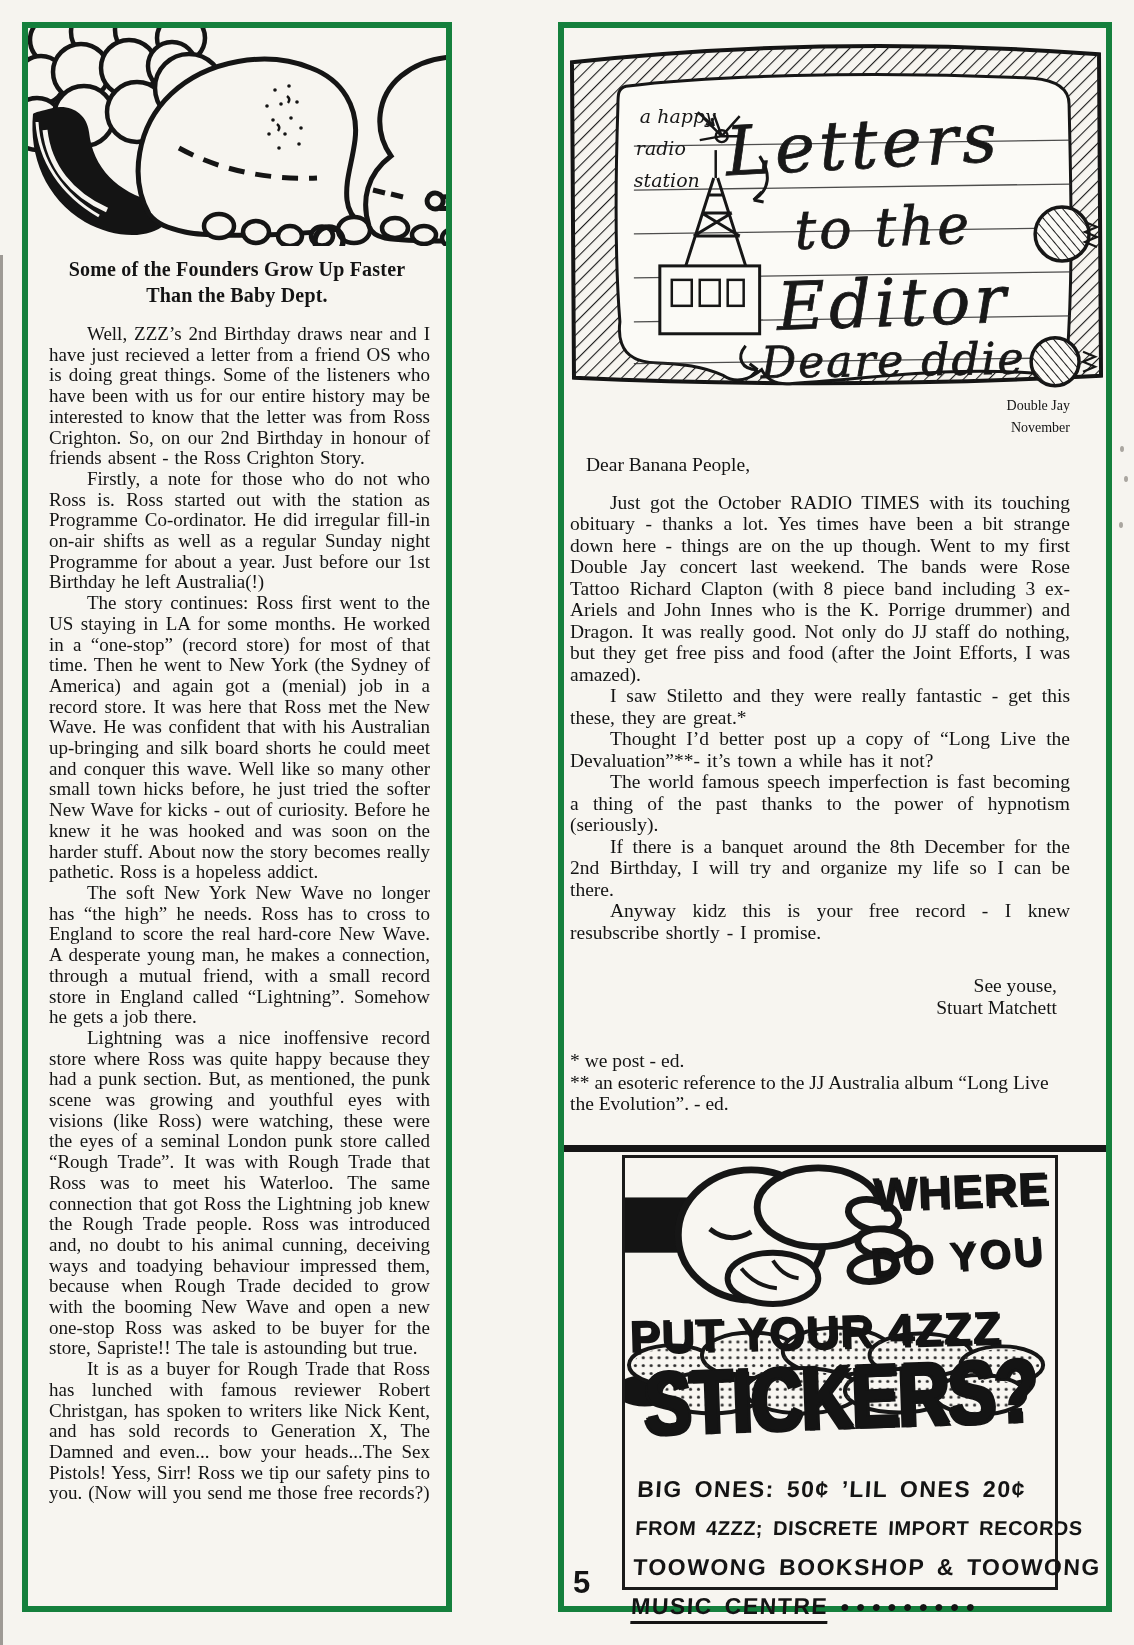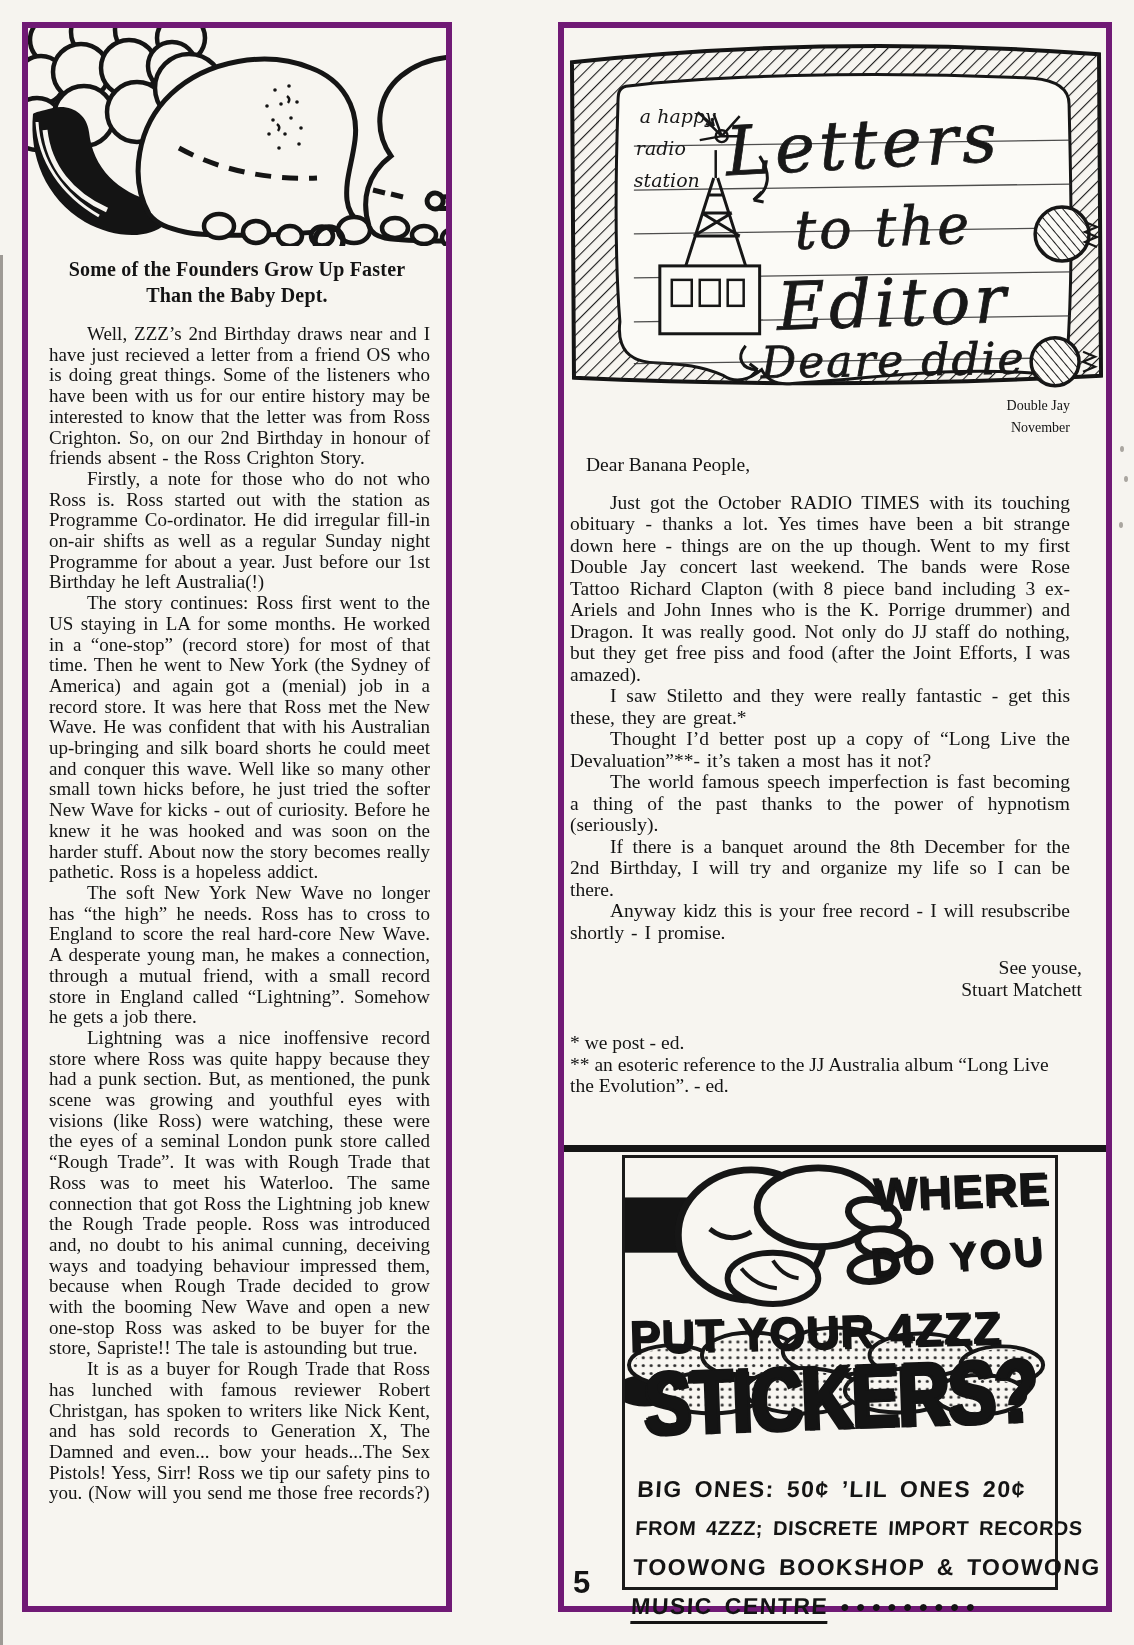--- a/index.html
+++ b/index.html
@@ -1,38 +1,38 @@
 <!DOCTYPE html>
 <html><head>
 <meta charset="utf-8">
 <style>
   html,body{margin:0;padding:0;background:#d8d5ce;}
   .page{position:relative;width:1134px;height:1645px;background:#f6f4ef;
         font-family:"Liberation Serif",serif;color:#141414;overflow:hidden;}
-  .col{position:absolute;top:22px;height:1590px;border:6px solid #701a75;
+  .col{position:absolute;top:22px;height:1590px;border:6px solid #15803d;
        background:#f7f5f0;box-sizing:border-box;}
   .col-left{left:22px;width:430px;}
   .col-right{left:558px;width:554px;}
 
   .feet-art{height:218px;overflow:hidden;background:#f7f5f0;}
   .feet-art svg{display:block;}
 
   .headline{margin:10px 18px 0;font-size:20px;line-height:26px;text-align:center;
             font-weight:bold;letter-spacing:.2px;}
   .article{margin:16px 0 0;padding:0 16px 0 21px;font-size:19px;line-height:20.7px;
            text-align:justify;word-spacing:1.2px;}
   .article .para{margin:0;text-indent:38px;}
 
   .header-art{height:362px;overflow:hidden;}
   .byline{margin-top:5px;padding-right:36px;text-align:right;font-size:14px;line-height:21.5px;}
   .salutation{margin:16px;padding-left:6px;font-size:19.5px;line-height:21.5px;}
   .letter-body{padding:0 36px 0 6px;font-size:19.5px;line-height:21.5px;
                text-align:justify;word-spacing:2px;}
   .letter-body .para{margin:0;text-indent:40px;}
-  .signoff{margin-top:14px;padding-right:24px;text-align:right;font-size:19.5px;line-height:21.5px;}
+  .signoff{margin-top:32px;padding-right:49px;text-align:right;font-size:19.5px;line-height:21.5px;}
   .footnotes{margin-top:32px;padding:0 36px 0 6px;font-size:19.5px;line-height:21.5px;}
   .footnotes .footnote{margin:0;}
 
   .divider{position:absolute;left:0;top:1117px;width:100%;height:7px;background:#161616;}
 
   .ad-box{position:absolute;left:58px;top:1127px;width:436px;height:435px;
           border:3px solid #1a1a1a;box-sizing:border-box;
           font-family:"Liberation Sans",sans-serif;color:#141414;}
   .ad-art{position:absolute;left:0;top:0;width:100%;height:100%;}
   .ad-where{position:absolute;top:6px;right:6px;font-size:46px;font-weight:bold;
@@ -228,24 +228,24 @@
     <div class="byline">
         <div>Double Jay</div>
         <div>November</div>
       </div>
 
     <p class="salutation">Dear Banana People,</p>
 
     <div class="letter-body">
         <p class="para">Just got the October RADIO TIMES with its touching obituary - thanks a lot. Yes times have been a bit strange down here - things are on the up though. Went to my first Double Jay concert last weekend. The bands were Rose Tattoo Richard Clapton (with 8 piece band including 3 ex-Ariels and John Innes who is the K. Porrige drummer) and Dragon. It was really good. Not only do JJ staff do nothing, but they get free piss and food (after the Joint Efforts, I was amazed).</p>
         <p class="para">I saw Stiletto and they were really fantastic - get this these, they are great.*</p>
-        <p class="para">Thought I’d better post up a copy of “Long Live the Devaluation”**- it’s taken a most has it not?</p>
+        <p class="para">Thought I’d better post up a copy of “Long Live the Devaluation”**- it’s town a while has it not?</p>
         <p class="para">The world famous speech imperfection is fast becoming a thing of the past thanks to the power of hypnotism (seriously).</p>
         <p class="para">If there is a banquet around the 8th December for the 2nd Birthday, I will try and organize my life so I can be there.</p>
-        <p class="para">Anyway kidz this is your free record - I will resubscribe shortly - I promise.</p>
+        <p class="para">Anyway kidz this is your free record - I knew resubscribe shortly - I promise.</p>
       </div>
 
     <div class="signoff">
         <div>See youse,</div>
         <div>Stuart Matchett</div>
       </div>
 
     <div class="footnotes">
         <p class="footnote">* we post - ed.</p>
         <p class="footnote">** an esoteric reference to the JJ Australia album “Long Live the Evolution”. - ed.</p>

